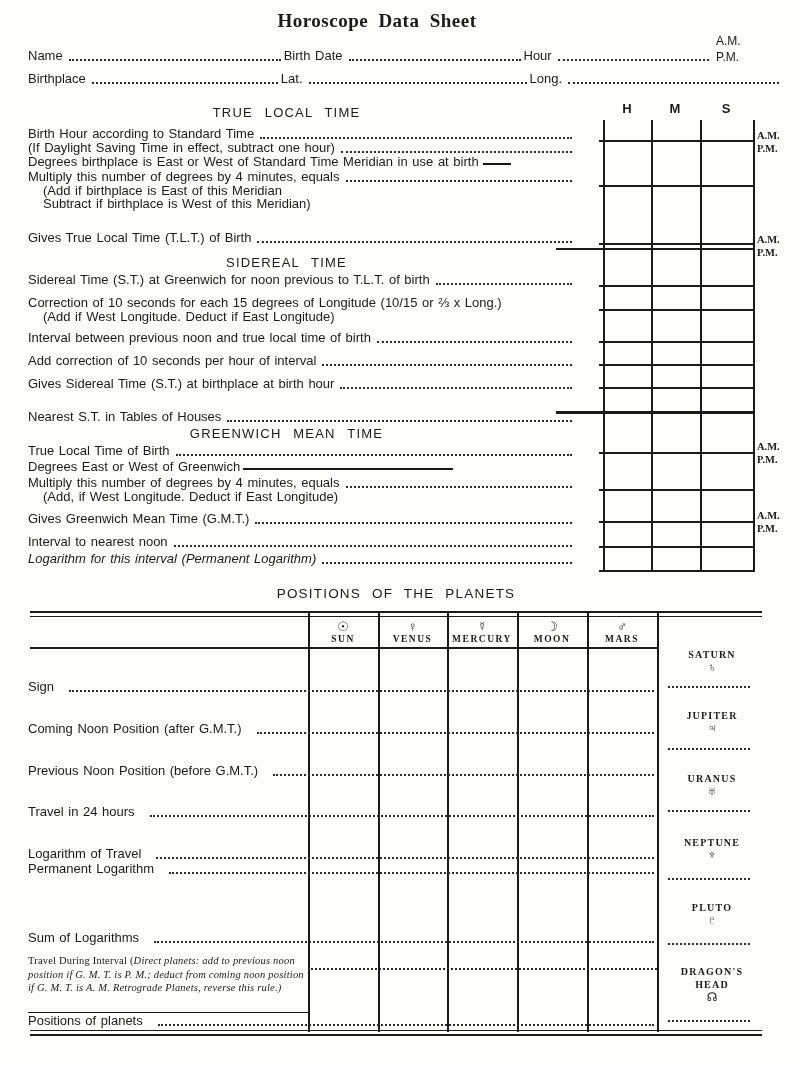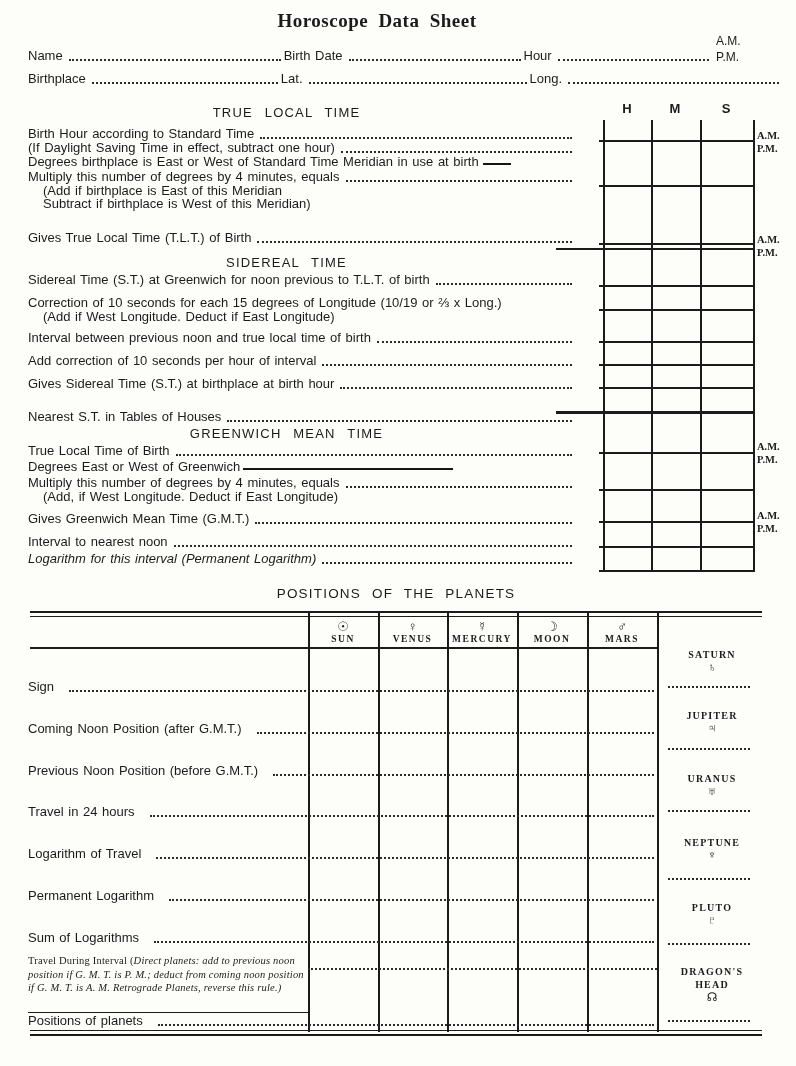--- a/index.html
+++ b/index.html
@@ -95,21 +95,21 @@
     <span class="t">Gives True Local Time (T.L.T.) of Birth</span>
     <span class="dots"></span>
   </div>
 
   <div class="shead" style="top:255px;">SIDEREAL TIME</div>
   <div class="fline" style="top:273px;">
     <span class="t">Sidereal Time (S.T.) at Greenwich for noon previous to T.L.T. of birth</span>
     <span class="dots"></span>
   </div>
   <div class="fline" style="top:296px;">
-    <span class="t">Correction of 10 seconds for each 15 degrees of Longitude (10/19 or ⅔ x Long.)</span>
+    <span class="t">Correction of 10 seconds for each 15 degrees of Longitude (10/15 or ⅔ x Long.)</span>
   </div>
   <div class="fline" style="top:310px;">
     <span class="t ind">(Add if West Longitude. Deduct if East Longitude)</span>
   </div>
   <div class="fline" style="top:331px;">
     <span class="t">Interval between previous noon and true local time of birth</span>
     <span class="dots"></span>
   </div>
   <div class="fline" style="top:354px;">
     <span class="t">Add correction of 10 seconds per hour of interval</span>
@@ -276,21 +276,21 @@
     <span class="dots"></span>
   </div>
   <div class="prow" style="top:805px;">
     <span class="t">Travel in 24 hours</span>
     <span class="dots"></span>
   </div>
   <div class="prow" style="top:847px;">
     <span class="t">Logarithm of Travel</span>
     <span class="dots"></span>
   </div>
-  <div class="prow" style="top:889px;">
+  <div class="prow" style="top:862px;">
     <span class="t">Permanent Logarithm</span>
     <span class="dots"></span>
   </div>
   <div class="prow" style="top:931px;">
     <span class="t">Sum of Logarithms</span>
     <span class="dots"></span>
   </div>
 
   <div class="cnote">
     <span>Travel During Interval (</span><i>Direct planets: add to previous noon position if G. M. T. is P. M.; deduct from coming noon position if G. M. T. is A. M. Retrograde Planets, reverse this rule.)</i>

